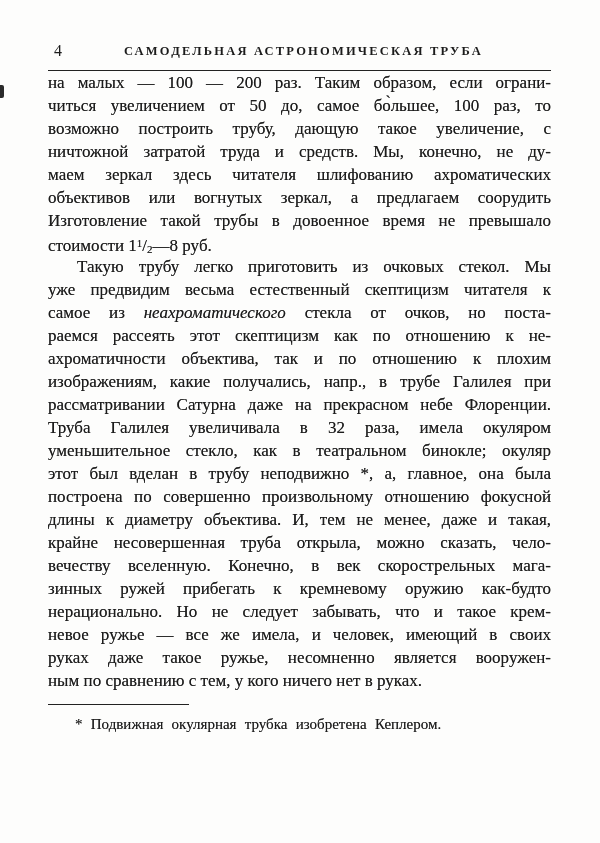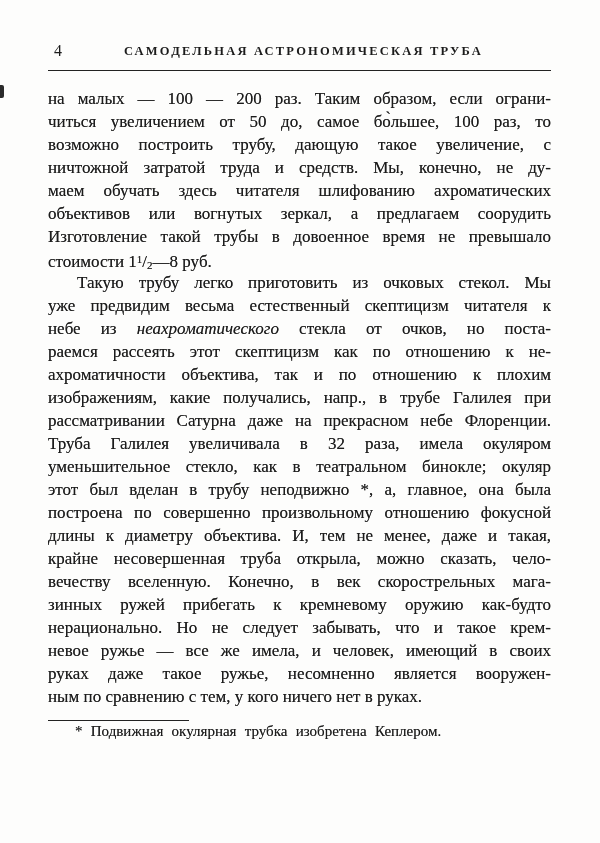--- a/index.html
+++ b/index.html
@@ -22,21 +22,20 @@
     text-align:center;
     font-size:12.5px;font-weight:bold;
     letter-spacing:2.2px;
     white-space:nowrap;
   }
   .header-rule{
     height:0;border-top:1.6px solid #222;
     margin-top:2px;
   }
   .body-text{
-    margin-top:16px;
     font-size:17px;line-height:23px;
     text-shadow:0 0 .4px rgba(25,25,25,.65);
   }
   .line{
     height:23px;
     text-align:justify;
     text-align-last:justify;
     white-space:normal;
     overflow:visible;
   }
@@ -44,20 +43,21 @@
   .line.indent{text-indent:29px;}
   .i{font-style:italic;}
   .sup{font-size:11px;vertical-align:4px;}
   .sub{font-size:11px;vertical-align:-2px;}
   .footnote-rule{
     width:141px;height:0;
     border-top:1.5px solid #222;
     margin-top:12px;
   }
   .footnote{
+    margin-top:9px;
     font-size:15px;line-height:20px;
     text-indent:27px;
     word-spacing:4.5px;
     text-shadow:0 0 .4px rgba(25,25,25,.6);
   }
   .scan-speck{
     position:absolute;left:0;top:85px;
     width:4px;height:13px;
     background:#2b2b2b;border-radius:0 2px 2px 0;
   }
@@ -76,29 +76,29 @@
     </div>
 
     <div class="header-rule"></div>
 
     <div class="body-text">
         <div>
           <div class="line"><span>на малых — 100 — 200 раз. Таким образом, если ограни-</span></div>
           <div class="line"><span>читься увеличением от 50 до, самое бо̀льшее, 100 раз, то</span></div>
           <div class="line"><span>возможно построить трубу, дающую такое увеличение, с</span></div>
           <div class="line"><span>ничтожной затратой труда и средств. Мы, конечно, не ду-</span></div>
-          <div class="line"><span>маем обучать здесь читателя шлифованию ахроматических</span></div>
+          <div class="line"><span>маем зеркал здесь читателя шлифованию ахроматических</span></div>
           <div class="line"><span>объективов или вогнутых зеркал, а предлагаем соорудить</span></div>
           <div class="line"><span>Изготовление такой трубы в довоенное время не превышало</span></div>
           <div class="line end"><span>стоимости 1</span><span class="sup">1</span><span>/</span><span class="sub">2</span><span>—8 руб.</span></div>
         </div>
         <div>
           <div class="line indent"><span>Такую трубу легко приготовить из очковых стекол.  Мы</span></div>
           <div class="line"><span>уже предвидим весьма естественный скептицизм читателя к</span></div>
-          <div class="line"><span>небе из </span><span class="i">неахроматического</span><span> стекла от очков, но поста-</span></div>
+          <div class="line"><span>самое из </span><span class="i">неахроматического</span><span> стекла от очков, но поста-</span></div>
           <div class="line"><span>раемся рассеять этот скептицизм как по отношению к не-</span></div>
           <div class="line"><span>ахроматичности объектива, так и по отношению к плохим</span></div>
           <div class="line"><span>изображениям, какие получались, напр., в трубе Галилея при</span></div>
           <div class="line"><span>рассматривании Сатурна даже на прекрасном небе Флоренции.</span></div>
           <div class="line"><span>Труба Галилея увеличивала в 32 раза, имела окуляром</span></div>
           <div class="line"><span>уменьшительное стекло, как в театральном бинокле; окуляр</span></div>
           <div class="line"><span>этот был вделан в трубу неподвижно *, а, главное, она была</span></div>
           <div class="line"><span>построена по совершенно произвольному отношению фокусной</span></div>
           <div class="line"><span>длины к диаметру объектива. И, тем не менее, даже и такая,</span></div>
           <div class="line"><span>крайне несовершенная труба открыла, можно сказать, чело-</span></div>

